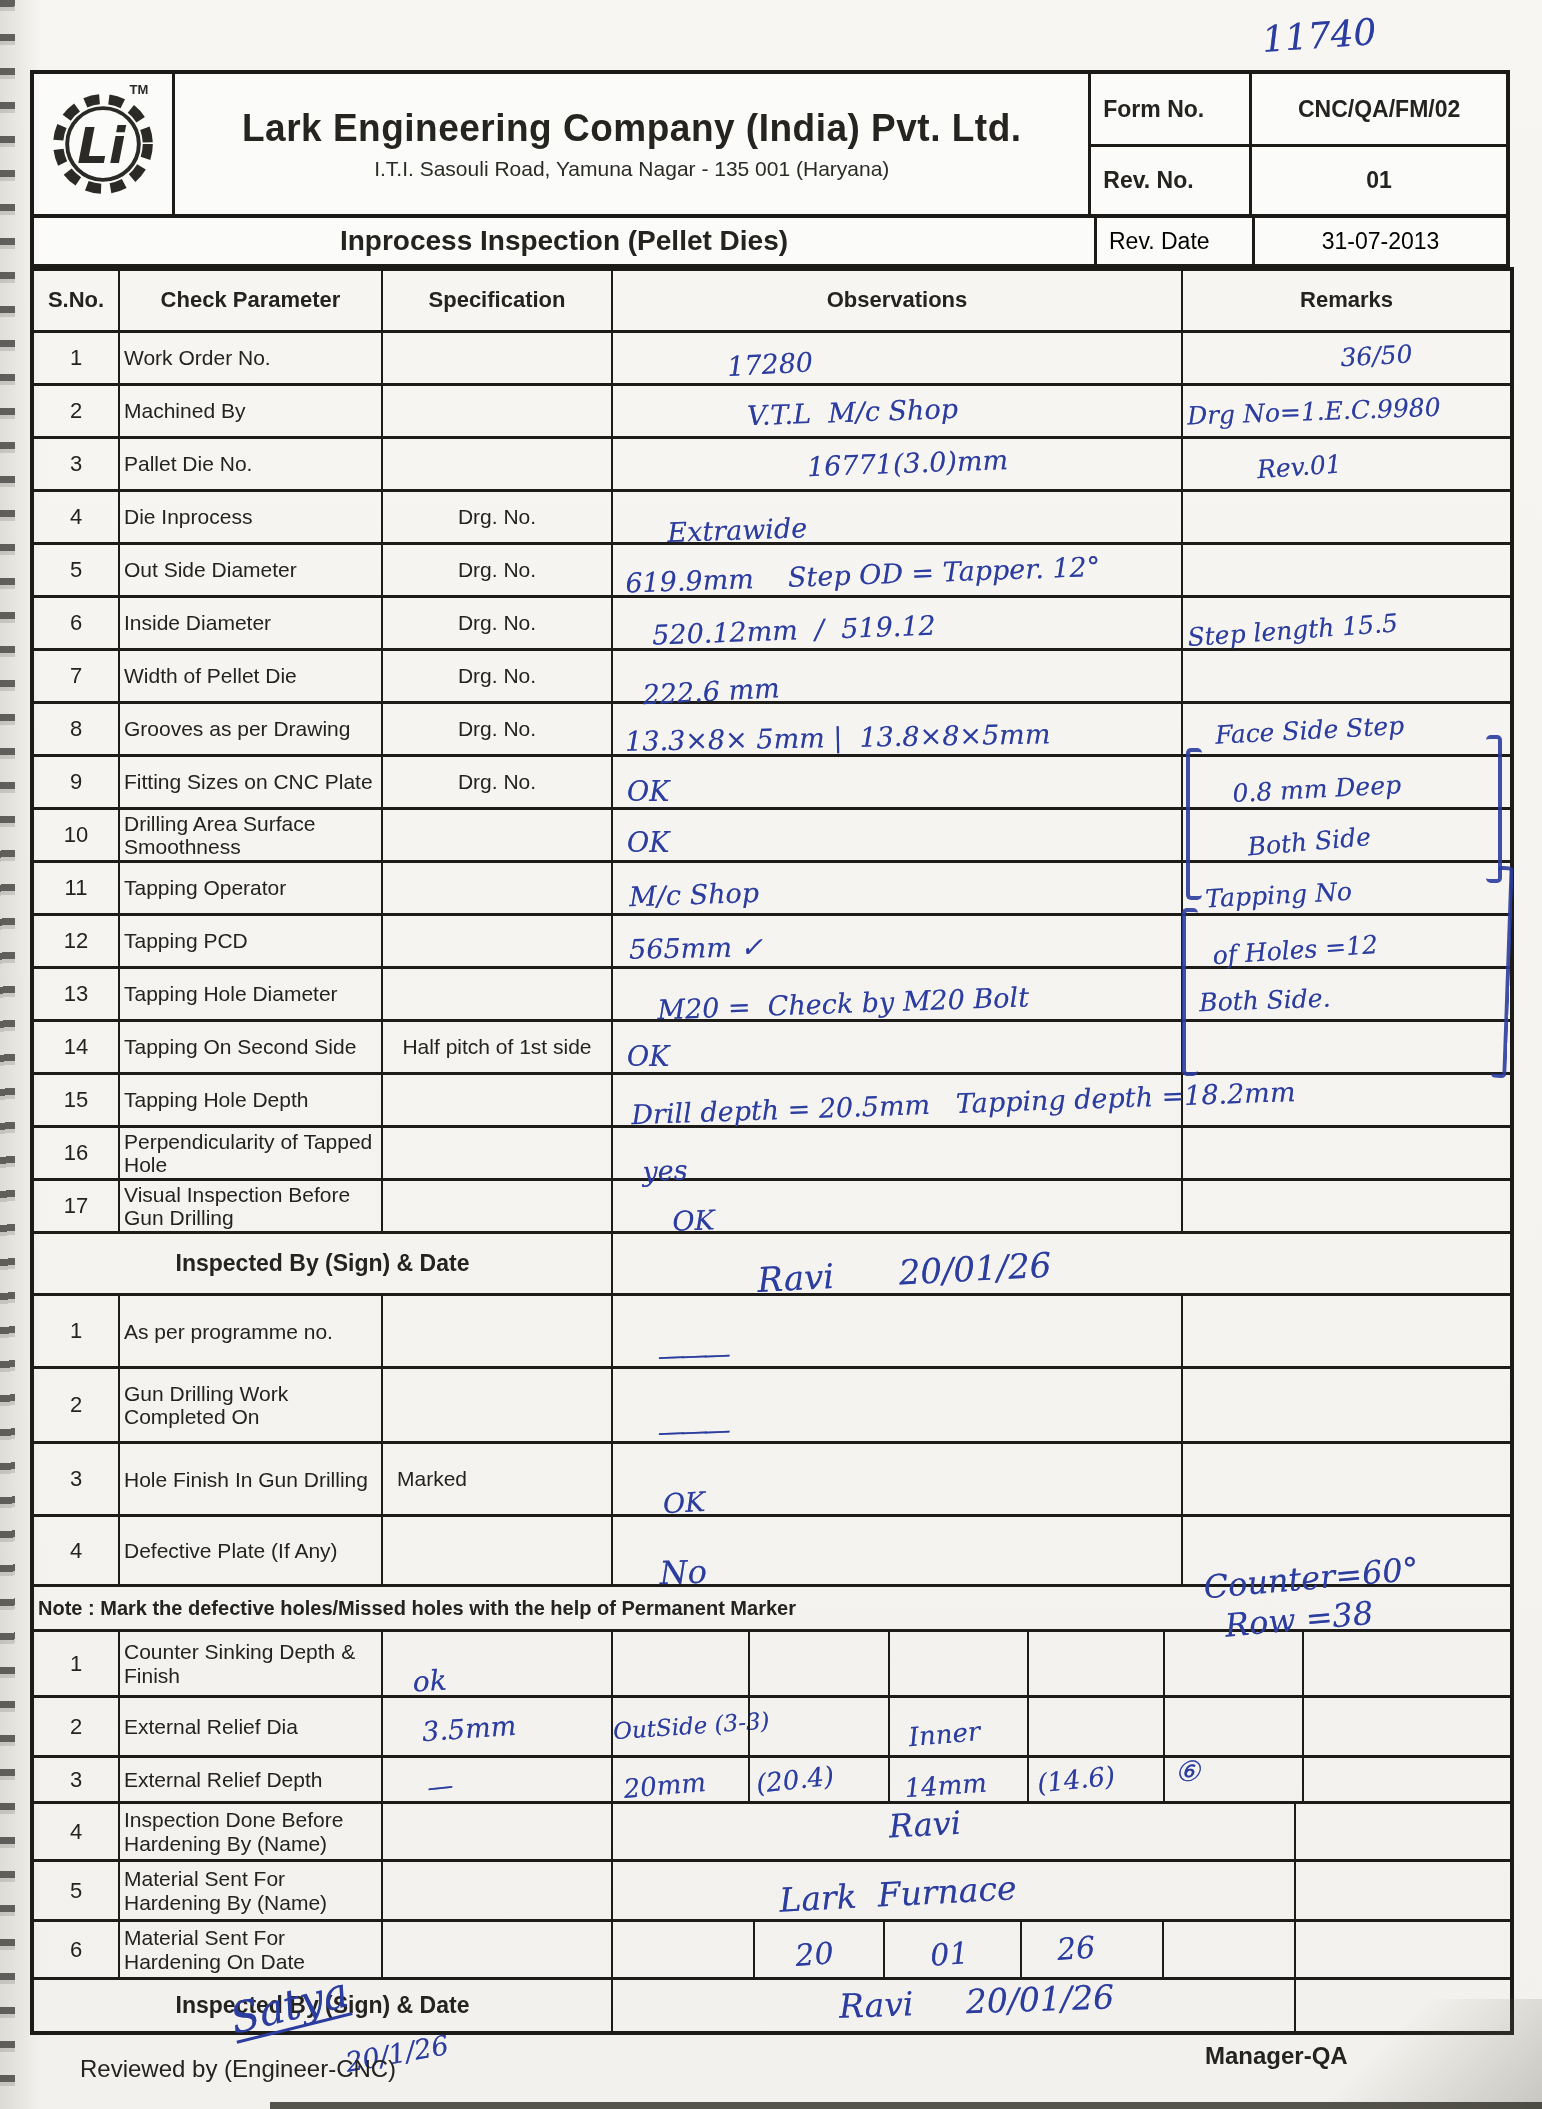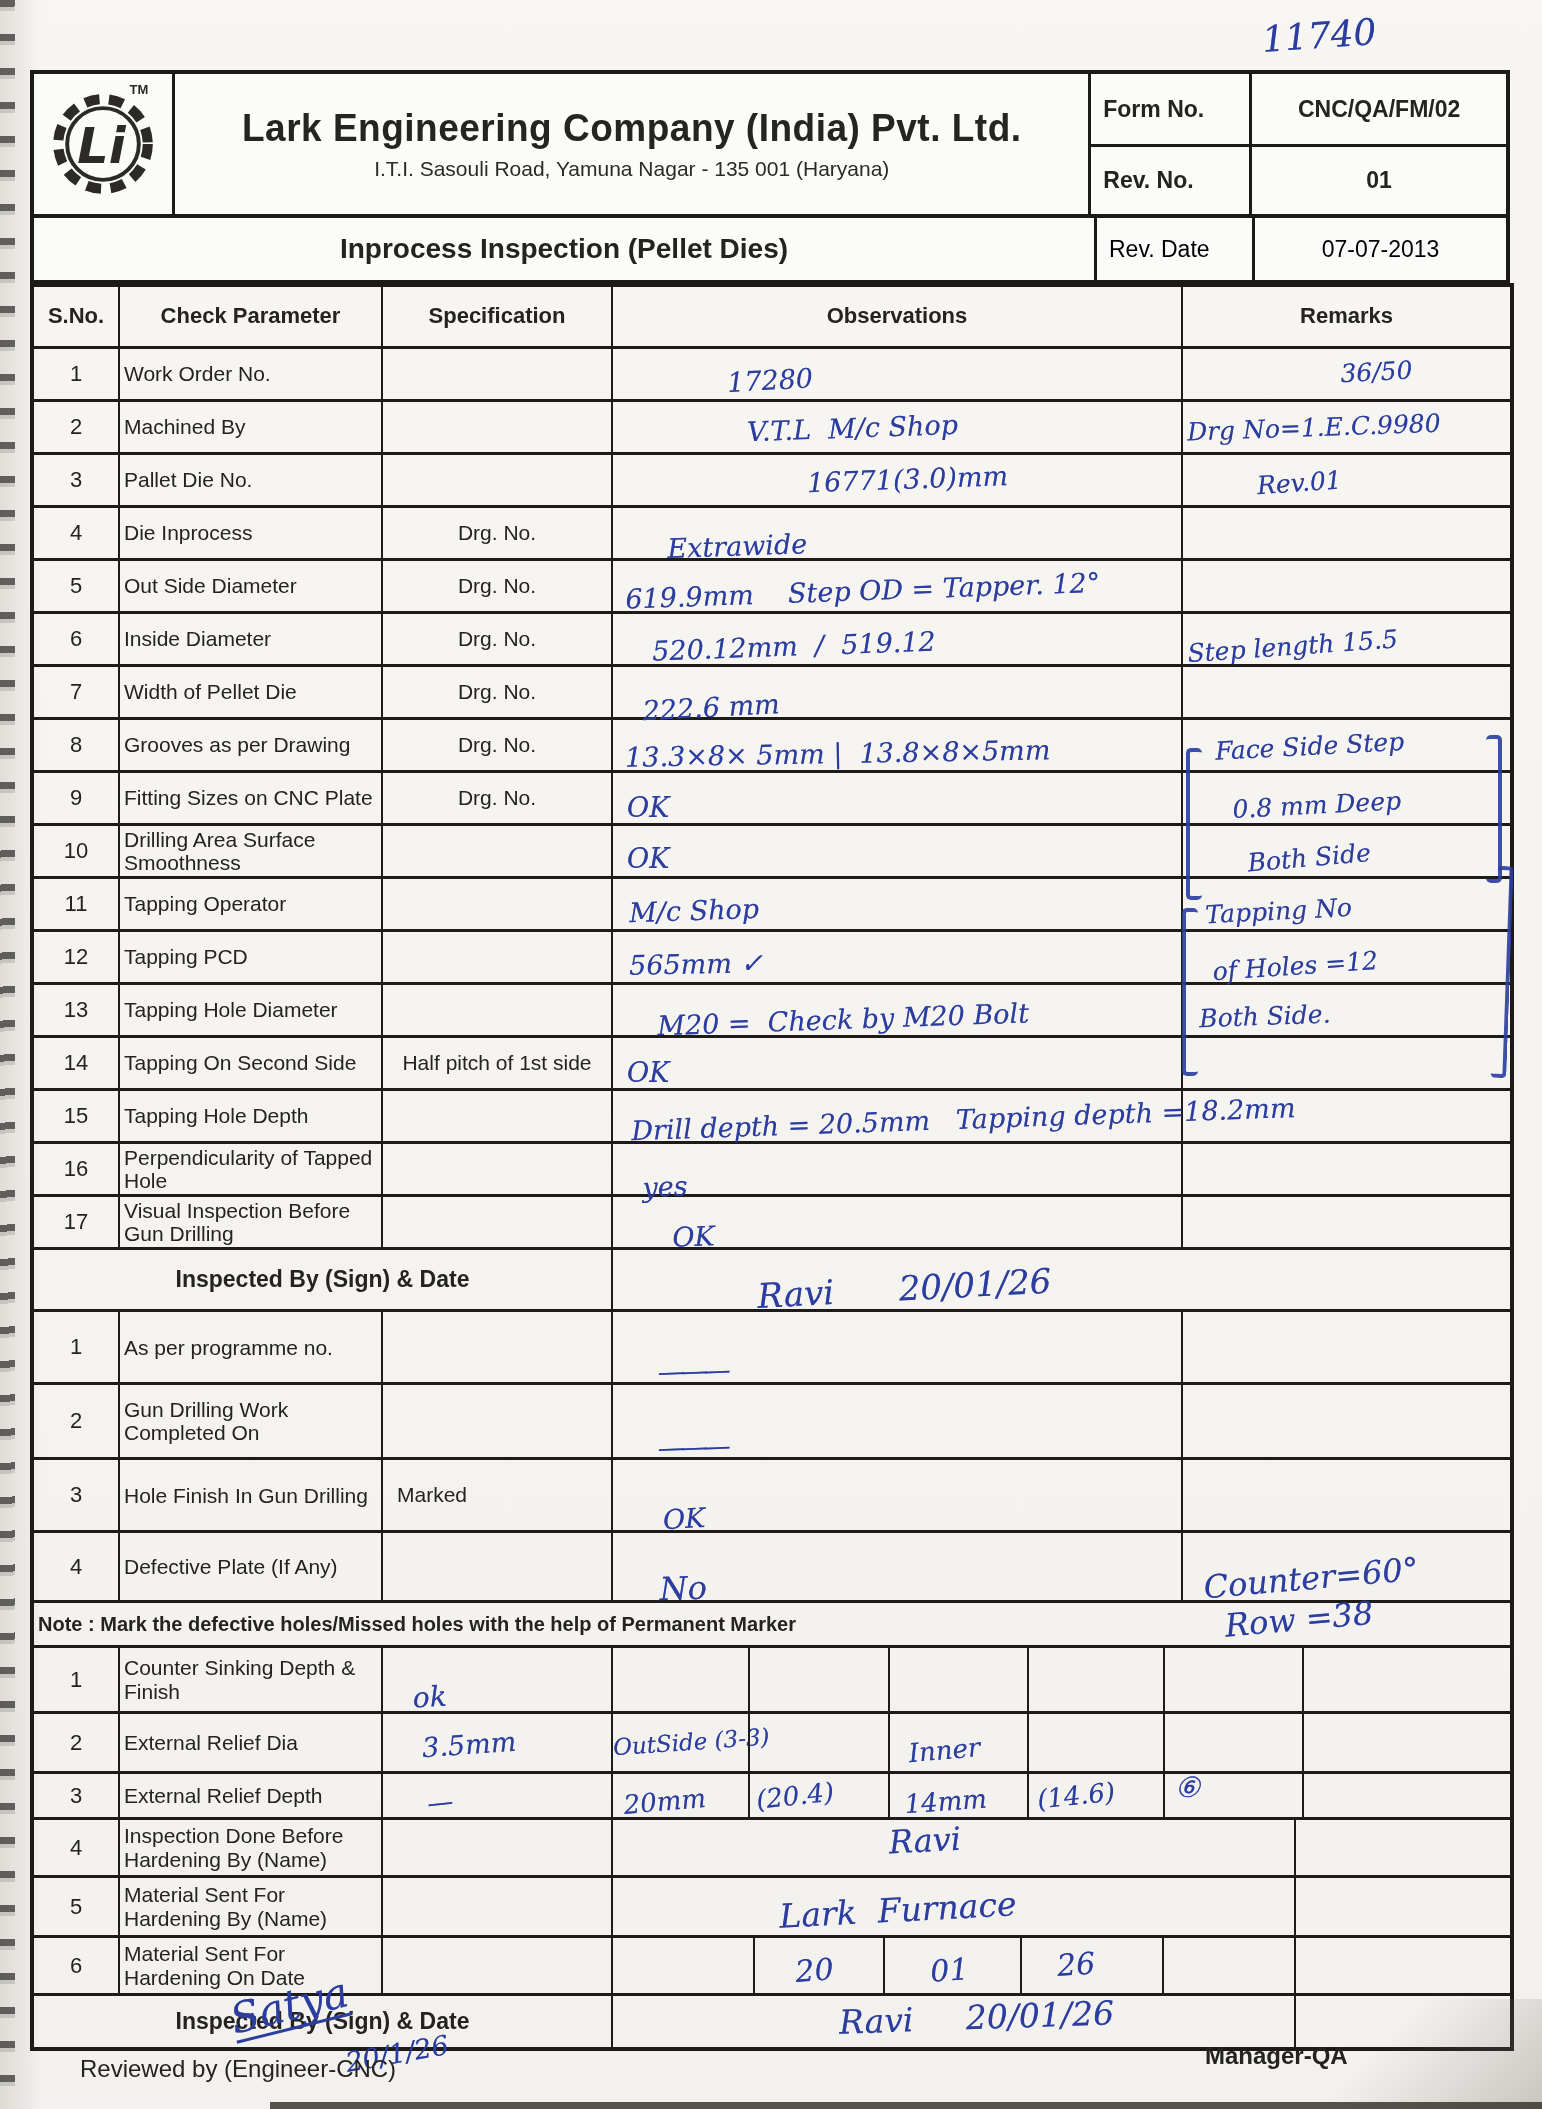--- a/index.html
+++ b/index.html
@@ -24,21 +24,21 @@
   .hdr-top{display:flex;height:140px;}
   .logo-cell{width:142px;border-right:3px solid #1d1b18;display:flex;align-items:center;justify-content:center;position:relative;}
   .logo-tm{position:absolute;top:8px;right:24px;font-size:13px;font-weight:bold;color:#2a2a28;}
   .company-cell{width:918px;display:flex;flex-direction:column;align-items:center;justify-content:center;gap:8px;}
   .company-name{font-size:37px;font-weight:bold;letter-spacing:.5px;color:#262420;transform:scaleY(1.05);}
   .company-address{font-size:21px;color:#2b2a26;}
   .meta{width:420px;border-left:3px solid #1d1b18;display:grid;grid-template-columns:158px 1fr;grid-template-rows:1fr 1fr;}
   .meta > div{display:flex;align-items:center;font-size:23px;color:#242320;padding-left:12px;font-weight:bold;}
   .meta .val{justify-content:center;padding-left:0;border-left:3px solid #1d1b18;text-align:center;}
   .meta .row2{border-top:3px solid #1d1b18;}
-  .hdr-title{display:flex;height:66px;border-top:4px solid #1d1b18;}
+  .hdr-title{display:flex;height:50px;border-top:4px solid #1d1b18;}
   .title-cell{width:1060px;display:flex;align-items:center;justify-content:center;
               font-size:28px;font-weight:bold;color:#242320;}
   .rd-label{width:158px;border-left:3px solid #1d1b18;display:flex;align-items:center;padding-left:12px;font-size:23px;}
   .rd-val{flex:1;border-left:3px solid #1d1b18;display:flex;align-items:center;justify-content:center;font-size:23px;}
 
   
   table.main{border-collapse:collapse;table-layout:fixed;width:1480px;margin-top:-1px;background:transparent;}
   table.main td,table.main th{border-left:2px solid #1e1c19;border-right:2px solid #1e1c19;
         border-top:3px solid #1e1c19;border-bottom:3px solid #1e1c19;
         padding:2px 4px;vertical-align:middle;overflow:visible;}
@@ -92,21 +92,21 @@
         <div class="meta">
           <div>Form No.</div>
           <div class="val">CNC/QA/FM/02</div>
           <div class="row2">Rev. No.</div>
           <div class="val row2">01</div>
         </div>
       </div>
       <div class="hdr-title">
         <div class="title-cell">Inprocess Inspection (Pellet Dies)</div>
         <div class="rd-label">Rev. Date</div>
-        <div class="rd-val">07-07-2013</div>
+        <div class="rd-val">31-07-2013</div>
       </div>
     </div>
 
     <table class="main">
       <colgroup>
           <col style="width:87px">
           <col style="width:263px">
           <col style="width:230px">
           <col style="width:570px">
           <col style="width:330px">

